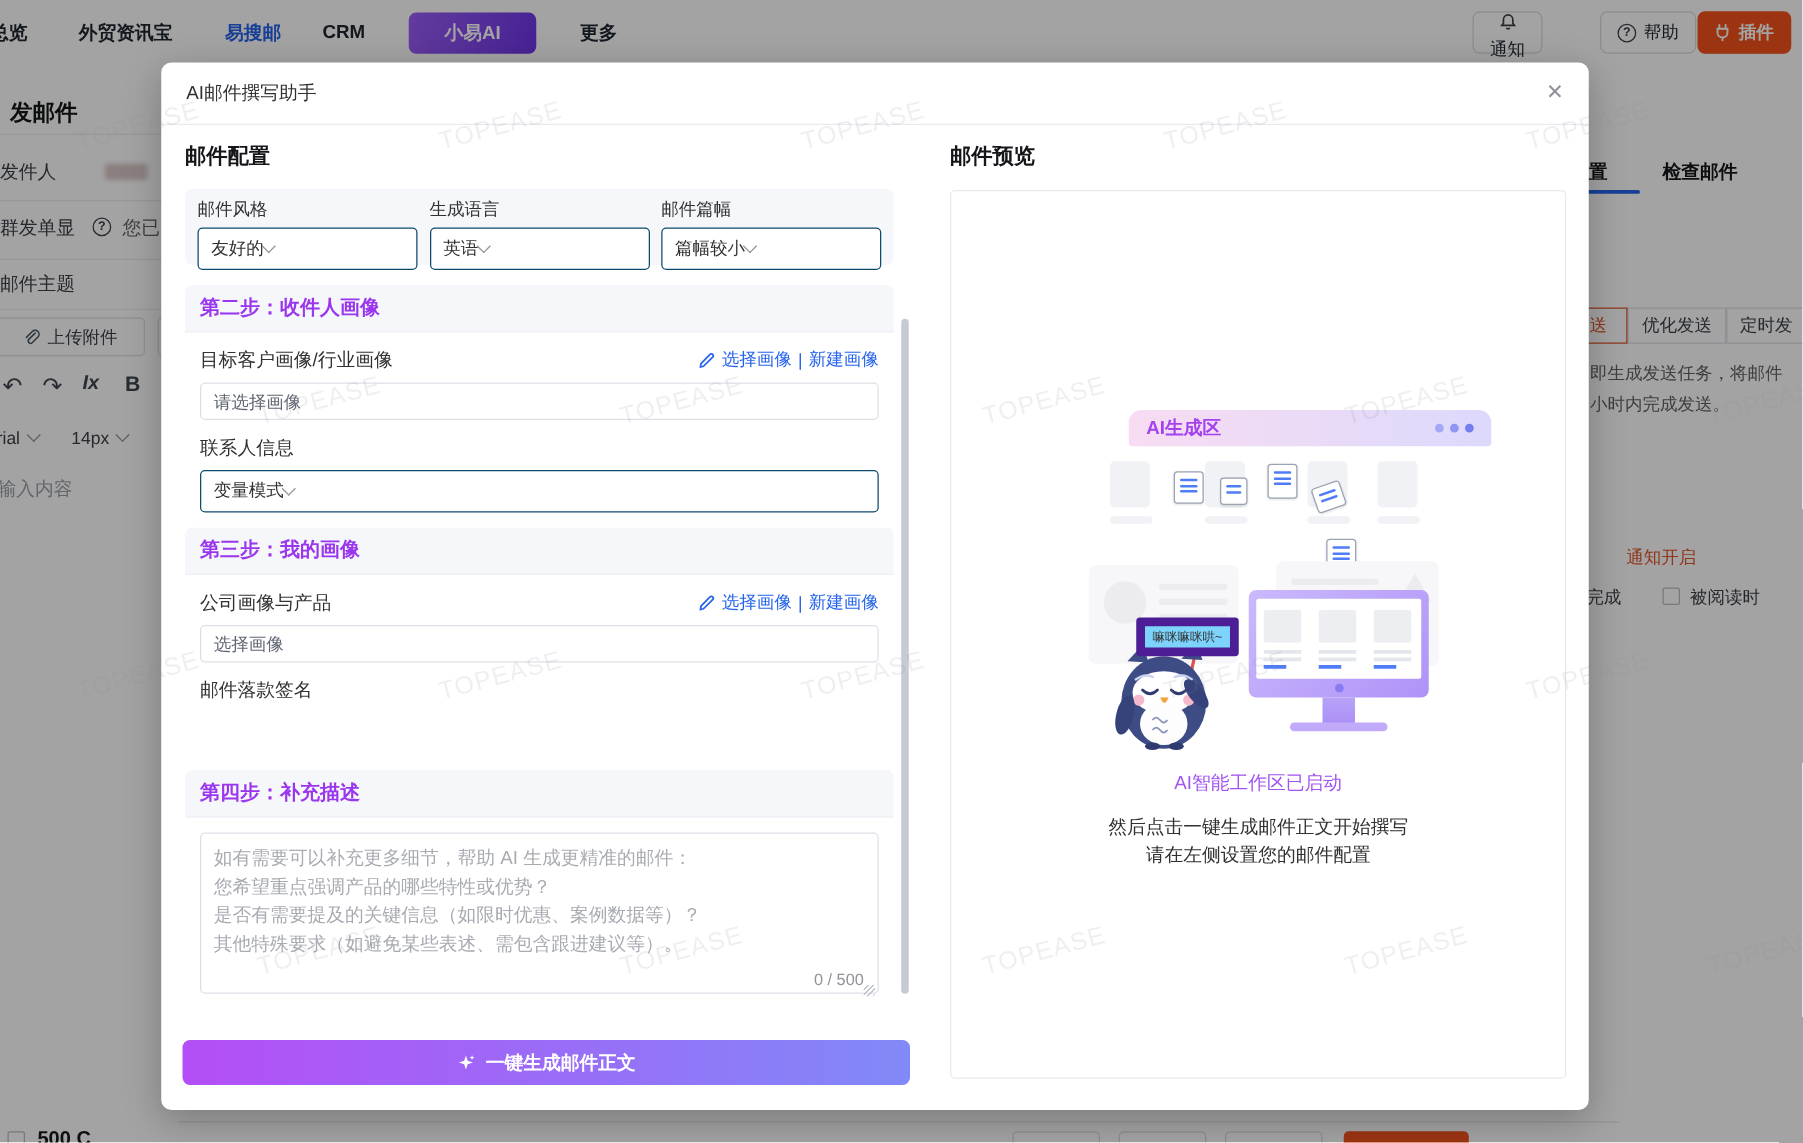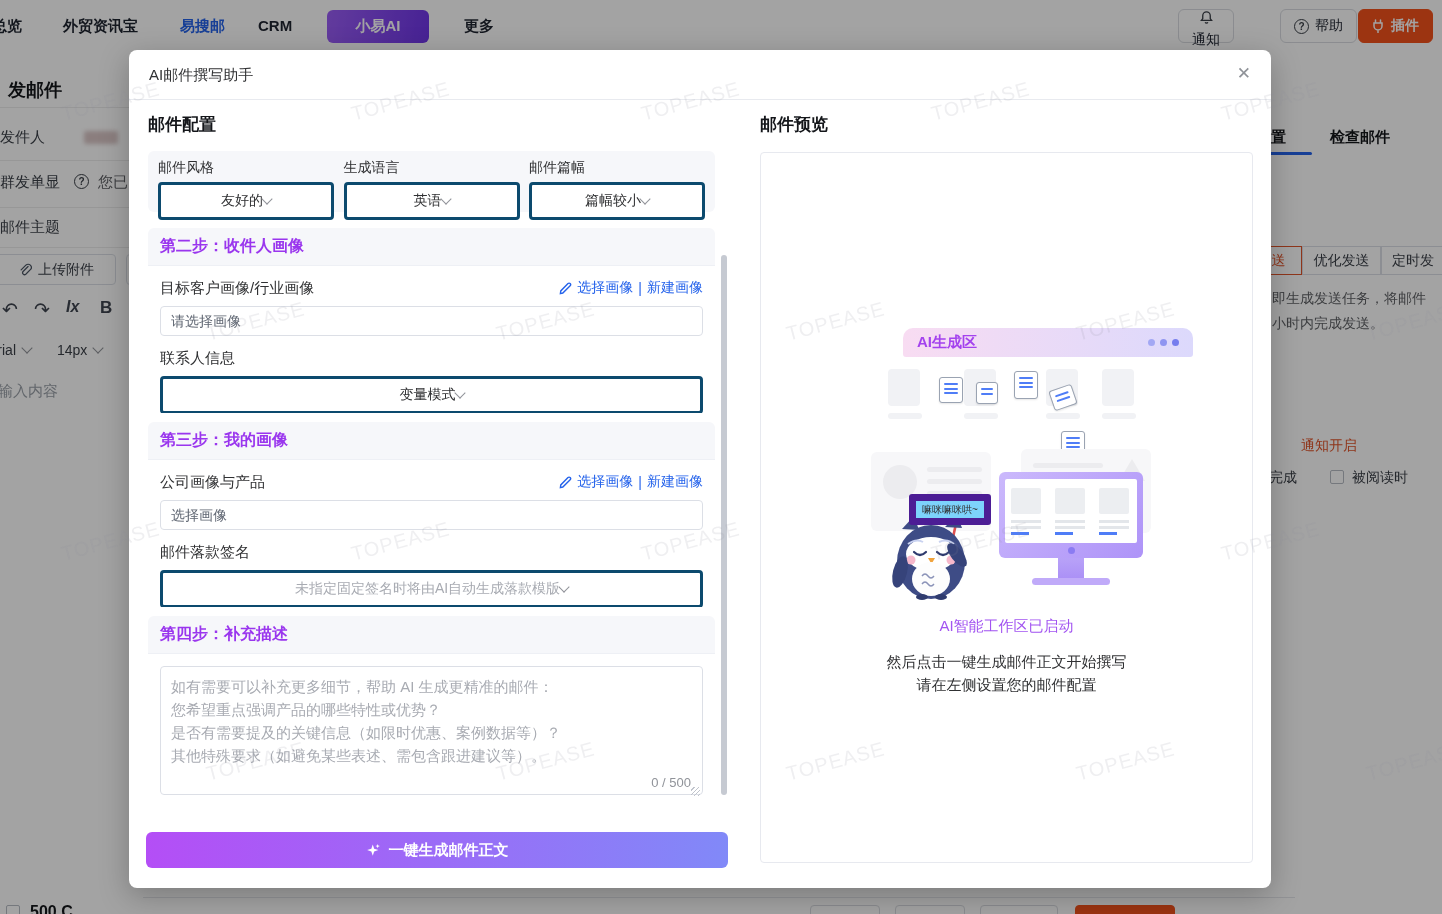--- a/index.html
+++ b/index.html
@@ -60,22 +60,22 @@
          z-index:10;box-shadow:0 8px 30px rgba(0,0,0,0.25);}
   .m-header{position:absolute;left:0;top:0;width:100%;height:50px;border-bottom:1px solid #e8eaef;box-sizing:border-box;}
   .m-title{position:absolute;left:20px;top:0;line-height:50px;font-size:15px;color:#303133;}
   .m-close{position:absolute;right:20px;top:15px;font-size:17px;color:#909399;cursor:pointer;line-height:1;}
   .col-heading{position:absolute;font-size:17px;font-weight:700;color:#14161a;}
 
   .card1{position:absolute;left:19px;top:101px;width:567px;height:61px;background:#f6f7fa;border-radius:6px;
          box-sizing:border-box;padding:8px 10px 0;display:flex;justify-content:space-between;}
   .bfield{width:176px;}
   .bfield .blab{font-size:14px;color:#303133;margin-bottom:5px;}
-  .fake-select{height:30px;background:#fff;border:3px solid #0c4a6e;border-radius:4px;box-sizing:border-box;
-               display:flex;align-items:center;justify-content:center;padding:16px 10px;font-size:14px;color:#303133;cursor:pointer;}
+  .fake-select{height:30px;background:#fff;border:1px solid #0c4a6e;border-radius:4px;box-sizing:border-box;
+               display:flex;align-items:center;justify-content:flex-start;padding:16px 10px;font-size:14px;color:#303133;cursor:pointer;}
   .fake-select .caret{flex:0 0 auto;}
   .fake-select.ghost{color:#a8abb2;}
 
   .stepcard{position:absolute;left:19px;width:567px;height:185px;background:#fff;border-radius:6px;overflow:hidden;}
   .stephead{height:38px;background:#f6f7fa;border-bottom:1px solid #eef0f5;box-sizing:border-box;
             display:flex;align-items:center;padding:0 12px;font-size:16px;font-weight:700;color:#9a36ee;}
   .stepbody{padding:12px 12px 0;}
   .frow{display:flex;align-items:center;justify-content:space-between;height:20px;gap:45px;}
   .flabel{font-size:15px;color:#303133;}
   .flinks{display:flex;align-items:center;gap:5px;font-size:14px;color:#2563eb;cursor:pointer;white-space:nowrap;}
@@ -298,24 +298,20 @@
                 <path d="M1.5 12.5l2.6-.6L12 4a1.6 1.6 0 0 0-2.3-2.3L1.9 9.6z" fill="none" stroke="#2563eb" stroke-width="1.5"></path>
               </svg>
           </span>
           <span>选择画像</span>
           <span>|</span>
           <span>新建画像</span>
         </span>
       </div>
       <input class="fake-input" readonly="" placeholder="选择画像" style="">
       <div class="sublabel">邮件落款签名</div>
-      <div class="fake-select ghost mt8">
-        <span>未指定固定签名时将由AI自动生成落款模版</span>
-          <span class="caret"></span>
-      </div>
     </div>
   </div>
 
   <div class="stepcard" style="top:566px;">
     <div class="stephead">第四步：补充描述</div>
     <div class="stepbody">
       <div class="ta-wrap">
         <textarea class="desc" placeholder="如有需要可以补充更多细节，帮助 AI 生成更精准的邮件：
 您希望重点强调产品的哪些特性或优势？
 是否有需要提及的关键信息（如限时优惠、案例数据等）？

